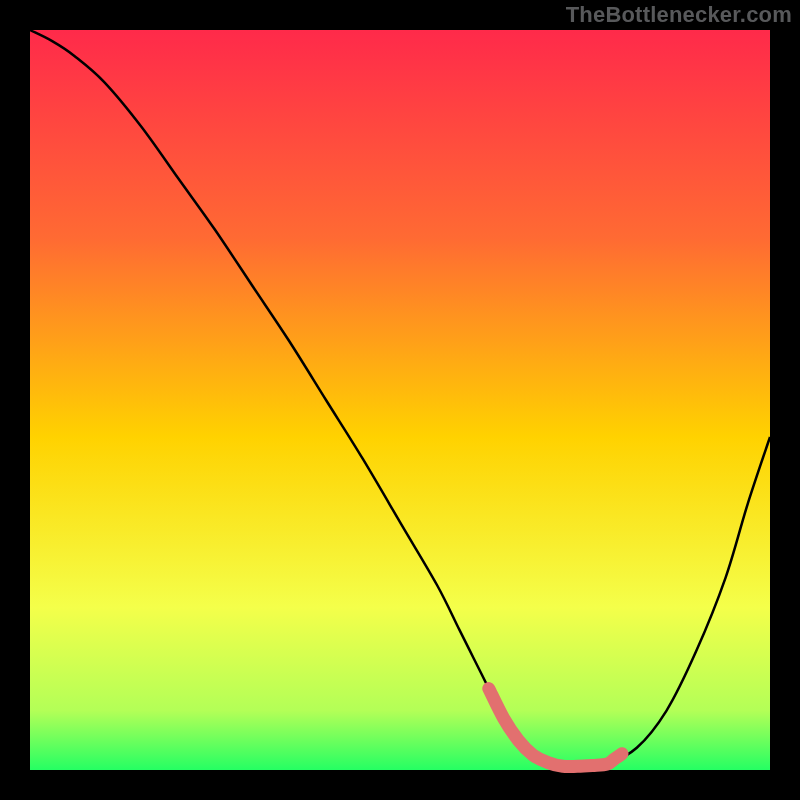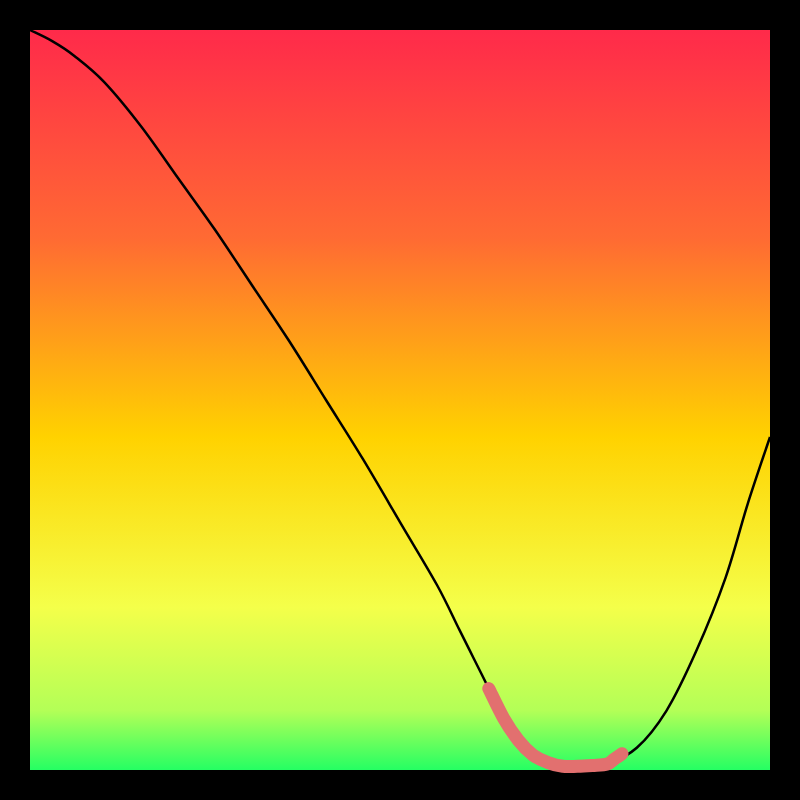--- a/index.html
+++ b/index.html
@@ -28,20 +28,21 @@
     z-index: 10;
   }
   svg {
     display: block;
   }
 </style>
 </head>
 <body>
 <div class="frame">
 
+<div class="watermark">TheBottlenecker.com</div>
 
 <svg width="800" height="800" viewBox="0 0 800 800">
   <defs>
     <linearGradient id="bg-grad" x1="0" y1="0" x2="0" y2="1">
       <stop id="g-top" offset="0%" stop-color="#ff2a4a"></stop>
       <stop id="g-q1" offset="28%" stop-color="#ff6a33"></stop>
       <stop id="g-mid" offset="55%" stop-color="#ffd200"></stop>
       <stop id="g-q3" offset="78%" stop-color="#f4ff4a"></stop>
       <stop id="g-q4" offset="92%" stop-color="#b3ff57"></stop>
       <stop id="g-bot" offset="100%" stop-color="#25ff63"></stop>

